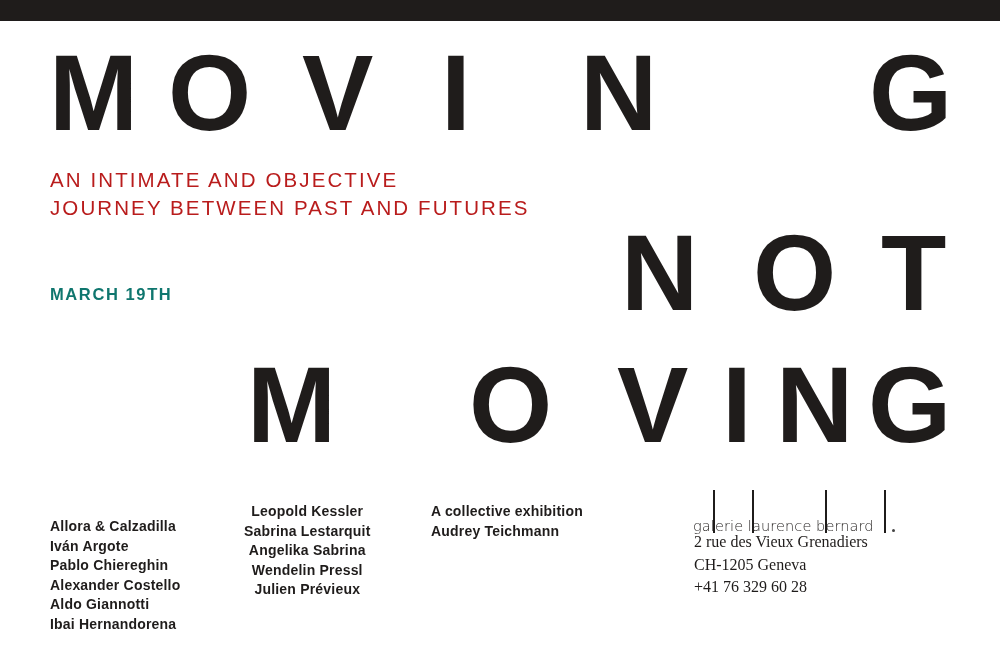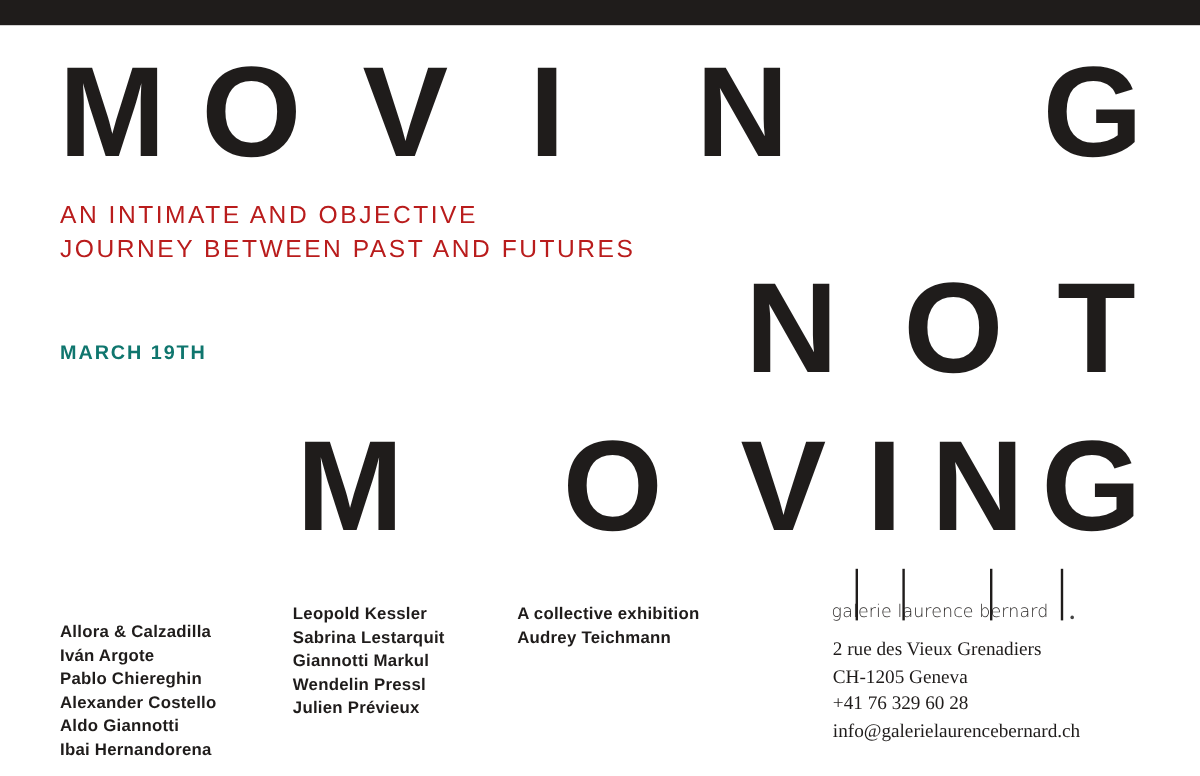--- a/index.html
+++ b/index.html
@@ -6,21 +6,21 @@
   body { width: 1000px; height: 647px; position: relative; overflow: hidden; font-family: "Liberation Sans", "DejaVu Sans", sans-serif; color: #1f1c1b; }
   .topbar { position: absolute; left: 0; top: 0; width: 1000px; height: 21px; background: #1f1c1b; }
   .big { position: absolute; font-family: "Liberation Sans", sans-serif; font-weight: 700; font-size: 107px; line-height: 1; color: #1f1c1b; transform: scaleX(1.0); }
   .subtitle { position: absolute; left: 50px; top: 166px; font-family: "Liberation Sans", sans-serif; font-weight: 400; font-size: 20.5px; letter-spacing: 2.1px; line-height: 28px; color: #b91c1c; }
   .subtitle div { white-space: nowrap; }
   .dates { position: absolute; left: 50px; top: 281px; font-family: "Liberation Sans", sans-serif; font-weight: 700; font-size: 16.5px; letter-spacing: 1.6px; line-height: 27px; color: #0f766e; }
   .dates div { white-space: nowrap; }
   .col { position: absolute; top: 502px; font-family: "Liberation Sans", sans-serif; font-weight: 700; font-size: 14px; line-height: 19.6px; color: #1f1c1b; letter-spacing: 0.2px; }
   .col div { white-space: nowrap; }
   .col .u { text-decoration: underline; text-underline-offset: 2px; }
-  .logo { position: absolute; left: 693px; top: 474px; width: 220px; height: 50px; }
+  .logo { position: absolute; left: 693px; top: 490px; width: 220px; height: 50px; }
   .logo-text { position: absolute; left: 0; top: 28px; font-family: "DejaVu Sans", sans-serif; font-weight: 300; font-size: 14.5px; color: #2a2726; letter-spacing: 0.1px; white-space: nowrap; }
   .logo-bar { position: absolute; width: 2px; background: #1f1c1b; top: 0; height: 43px; }
   .logo-dot { position: absolute; left: 199px; top: 39px; width: 3px; height: 3px; background: #444; border-radius: 50%; }
   .address { position: absolute; left: 694px; top: 531px; font-family: "Liberation Serif", "DejaVu Serif", serif; font-size: 16px; line-height: 22.5px; color: #1f1c1b; }
   .address div { white-space: nowrap; }
 </style>
 </head>
 <body>
 
 <div class="topbar"></div>
@@ -60,24 +60,24 @@
 
 <div class="col" style="left:50px;margin-top:15px;">
   <div>Allora &amp; Calzadilla</div>
   <div>Iván Argote</div>
   <div>Pablo Chiereghin</div>
   <div>Alexander Costello</div>
   <div>Aldo Giannotti</div>
   <div>Ibai Hernandorena</div>
 </div>
 
-<div class="col" style="left:244px;">
+<div class="col" style="left:244px;text-align:center;">
   <div>Leopold Kessler</div>
   <div>Sabrina Lestarquit</div>
-  <div>Giannotti Markul</div>
+  <div>Angelika Sabrina</div>
   <div>Wendelin Pressl</div>
   <div>Julien Prévieux</div>
 </div>
 
 <div class="col" style="left:431px;">
   <div>A collective exhibition</div>
   <div>Audrey Teichmann</div>
 </div>
 
 <div class="logo">
@@ -86,14 +86,13 @@
   <span class="logo-bar" style="left:132px;"></span>
   <span class="logo-bar" style="left:191px;"></span>
   <span class="logo-text">galerie laurence bernard</span>
   <span class="logo-dot"></span>
 </div>
 
 <div class="address">
   <div>2 rue des Vieux Grenadiers</div>
   <div>CH-1205 Geneva</div>
   <div>+41 76 329 60 28</div>
-  <div>info@galerielaurencebernard.ch</div>
 </div>
 
 </body></html>

